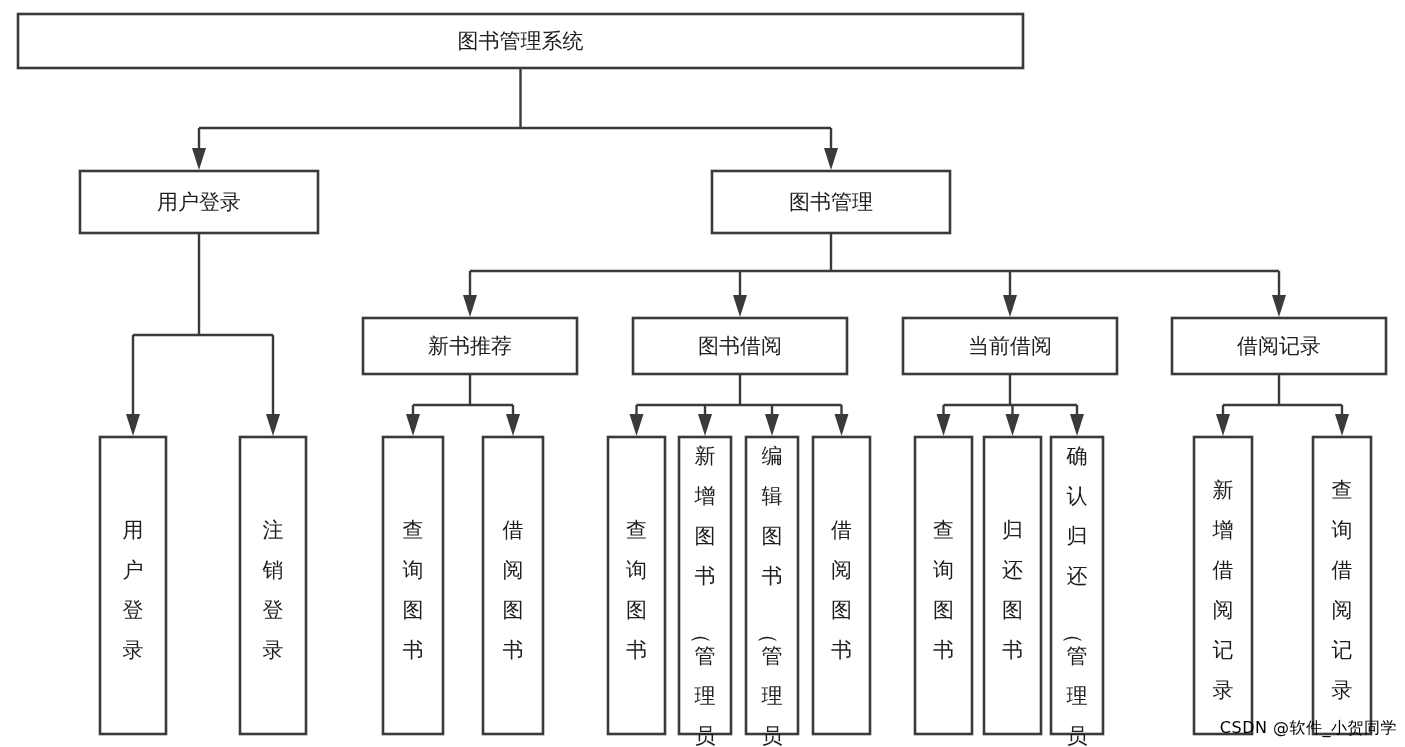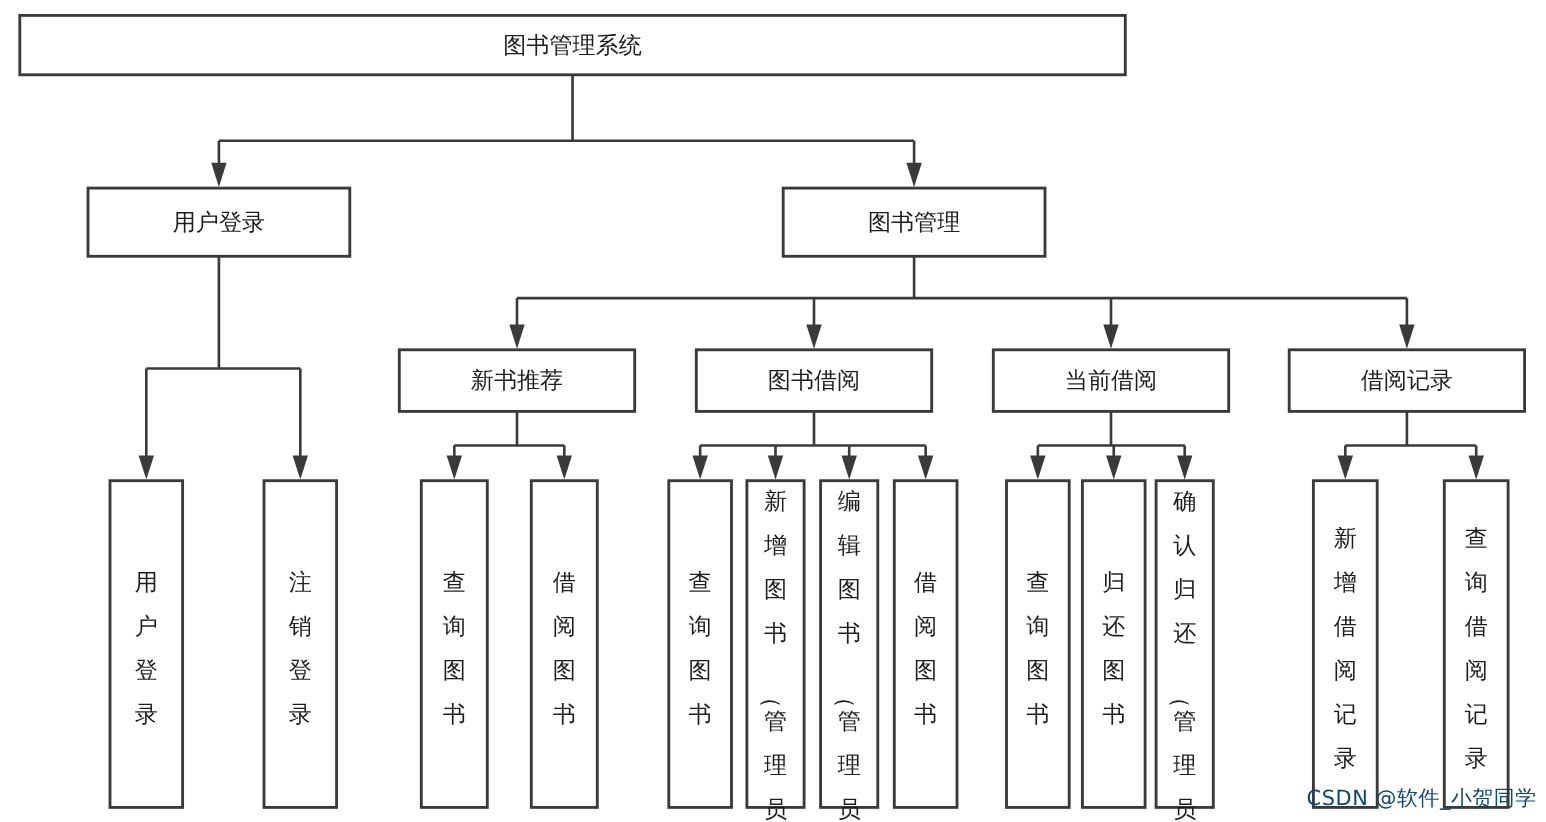--- a/index.html
+++ b/index.html
@@ -53,22 +53,22 @@
     font-family: "DejaVu Sans", "Liberation Sans", sans-serif;
     font-size: 21px;
     fill: #1d1d1d;
     text-anchor: middle;
   }
   .watermark-text {
     position: absolute;
     right: 8px;
     bottom: 8px;
     font-family: "DejaVu Sans", "Liberation Sans", sans-serif;
-    font-size: 19px;
-    color: #0c4a6e;
+    font-size: 16px;
+    color: #000000;
     letter-spacing: 0.5px;
     white-space: nowrap;
     user-select: none;
   }
 </style>
 </head>
 <body>
 
 <div id="diagram-root">
 

